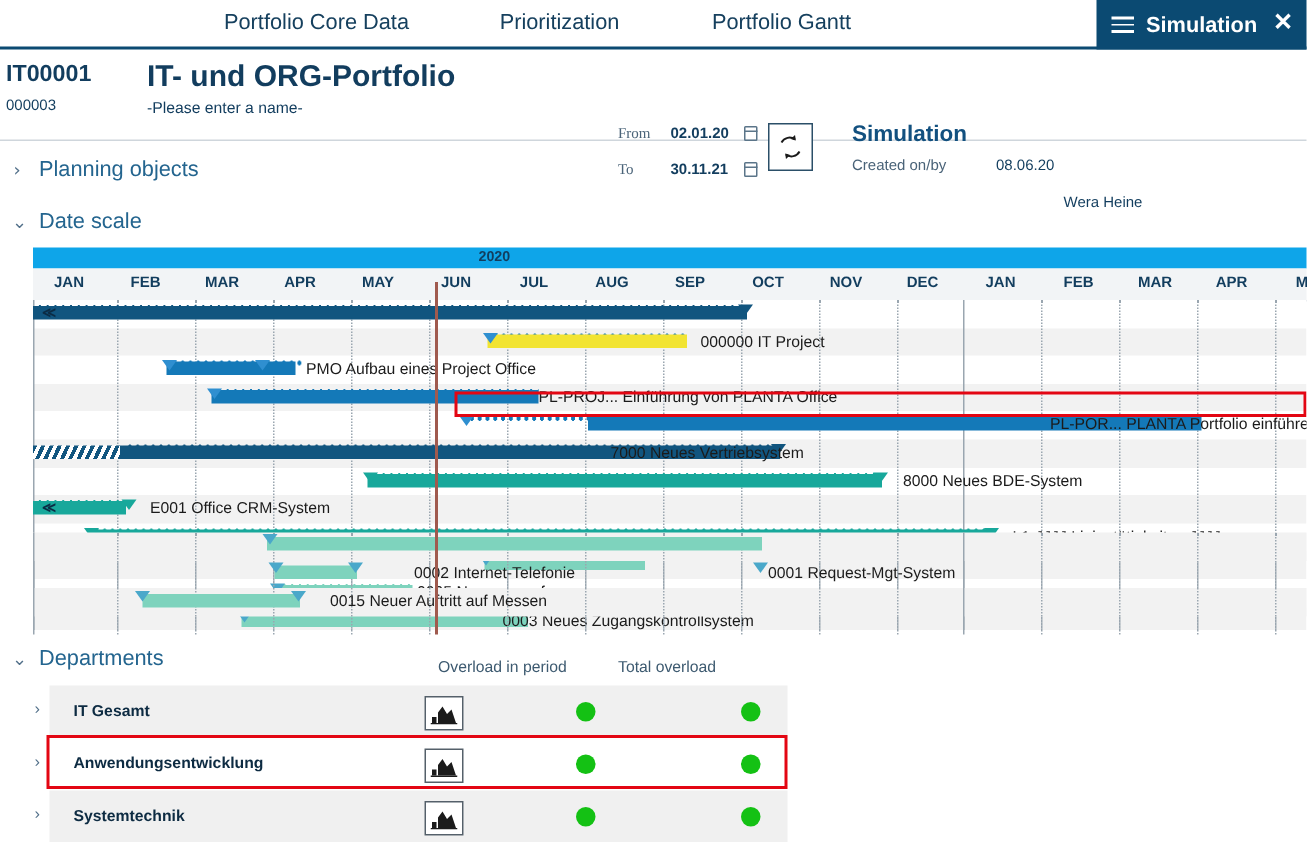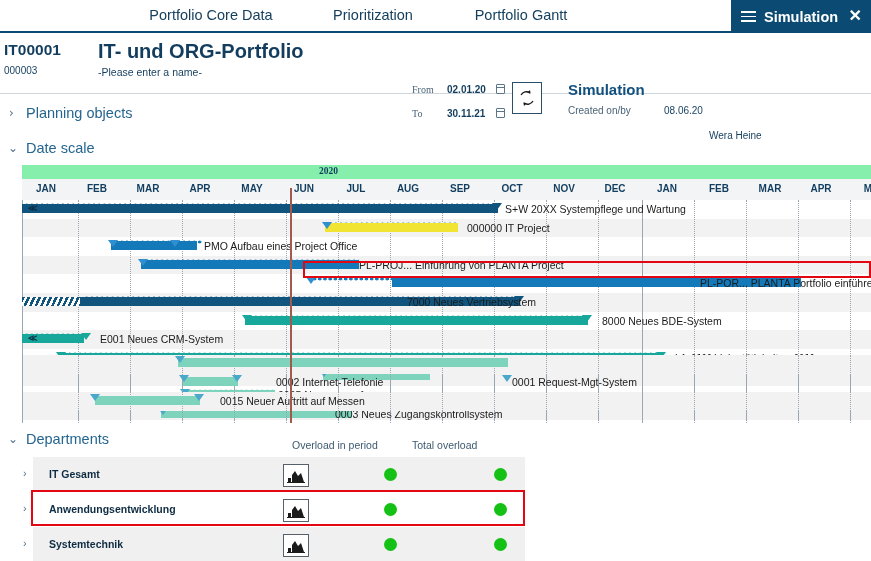--- a/index.html
+++ b/index.html
@@ -38,22 +38,22 @@
   #sim-crt-lbl{position:absolute;left:568px;top:70px;font-size:10px;color:#4a6378;}
   #sim-crt-date{position:absolute;left:664px;top:70px;font-size:10px;color:#123d5e;}
   #sim-crt-by{position:absolute;left:709px;top:70px;font-size:10px;color:#123d5e;margin-top:25px;}
 
   
   .sect{position:absolute;font-size:14.5px;color:#24658f;}
   .chev{position:absolute;font-size:12px;color:#52708a;font-family:"DejaVu Sans",sans-serif;}
 
   
   #gantt{position:absolute;left:22px;top:165px;width:849px;height:255px;}
-  #scale-top{position:absolute;left:0;top:0;width:849px;height:14px;background:#86efac;
-             border-bottom:none;font-family:Liberation Serif, serif;}
+  #scale-top{position:absolute;left:0;top:0;width:849px;height:14px;background:#0ea5e9;
+             border-bottom:none;}
   #scale-mon{position:absolute;left:0;top:14px;width:849px;height:21px;background:#f2f4f6;
              border-bottom:1px solid #b9c2ca;}
   #yearlbl{position:absolute;font-size:9.5px;color:#123d5e;font-weight:bold;top:1px;}
   .mon{position:absolute;top:4px;font-size:10px;color:#123d5e;font-weight:bold;text-align:center;width:40px;}
   #grid{position:absolute;left:0;top:35px;width:849px;height:220px;background:#ffffff;overflow:hidden;}
   .rowbg{position:absolute;left:0;width:849px;height:18.6px;}
   .rowbg.alt{background:#f2f2f2;}
   .vline{position:absolute;top:0;width:0;height:220px;border-left:1px dotted #9aa6b0;}
   .vline.solid{border-left:1px solid #9aa6b0;}
   #leftedge{position:absolute;left:0;top:0;width:0;height:220px;border-left:1px solid #9aa6b0;}
@@ -202,37 +202,36 @@
     <div class="vline solid" style="left:620px"></div>
     <div class="vline" style="left:672px"></div>
     <div class="vline" style="left:724px"></div>
     <div class="vline" style="left:776px"></div>
     <div class="vline" style="left:828px"></div>
 
     <div class="dots dk" style="left:2px;top:2px;width:473px"></div>
     <div class="bar dkblue" style="left:0px;top:4px;width:476px"></div>
     <div class="rew" style="left:6px;top:3px">≪</div>
     <div class="tri dk" style="left:470px;top:3px"></div>
-    <div class="bartxt" style="left:483px;top:3px">S+W 20XX  Systempflege und Wartung</div>
 
     <div class="dots bl" style="left:306px;top:20.6px;width:130px"></div>
     <div class="bar yellow" style="left:303px;top:22.6px;width:133px"></div>
     <div class="tri bl" style="left:300px;top:21.6px"></div>
     <div class="bartxt" style="left:445px;top:21.6px">000000  IT Project</div>
 
     <div class="dots bl" style="left:92px;top:39.2px;width:88px"></div>
     <div class="bar blue" style="left:89px;top:41.2px;width:86px"></div>
     <div class="tri bl" style="left:86px;top:40.2px"></div>
     <div class="tri bl" style="left:148px;top:40.2px"></div>
     <div class="bartxt" style="left:182px;top:40.2px">PMO  Aufbau eines Project Office</div>
 
     <div class="dots bl" style="left:122px;top:57.8px;width:215px"></div>
     <div class="bar blue" style="left:119px;top:59.8px;width:218px"></div>
     <div class="tri bl" style="left:116px;top:58.8px"></div>
-    <div class="bartxt" style="left:337px;top:58.8px">PL-PROJ...  Einführung von PLANTA Project</div>
+    <div class="bartxt" style="left:337px;top:58.8px">PL-PROJ...  Einführung von PLANTA Office</div>
 
     <div class="dots bl" style="left:290px;top:76.4px;width:80px"></div>
     <div class="bar blue" style="left:370px;top:78.4px;width:409px"></div>
     <div class="tri bl" style="left:284px;top:77.4px"></div>
     <div class="bartxt" style="left:678px;top:77.4px">PL-POR...  PLANTA Portfolio einführen</div>
     <div id="redbox-gantt"></div>
 
     <div class="dots dk" style="left:62px;top:95px;width:435px"></div>
     <div class="hatch" style="left:0px;top:97px;width:60px"></div>
     <div class="bar dkblue" style="left:58px;top:97px;width:440px"></div>
@@ -242,21 +241,21 @@
     <div class="dots tl" style="left:226px;top:113.6px;width:340px"></div>
     <div class="bar teal" style="left:223px;top:115.6px;width:343px"></div>
     <div class="tri tl" style="left:220px;top:114.6px"></div>
     <div class="tri tl" style="left:560px;top:114.6px"></div>
     <div class="bartxt" style="left:580px;top:114.6px">8000  Neues BDE-System</div>
 
     <div class="dots tl" style="left:2px;top:132.2px;width:62px"></div>
     <div class="bar teal" style="left:0px;top:134.2px;width:62px"></div>
     <div class="rew" style="left:6px;top:133px">≪</div>
     <div class="tri tl" style="left:59px;top:133.2px"></div>
-    <div class="bartxt" style="left:78px;top:133.2px">E001  Neues CRM-System</div>
+    <div class="bartxt" style="left:78px;top:133.2px">E001  Office CRM-System</div>
 
     <div class="dots tl" style="left:40px;top:150.8px;width:600px"></div>
     <div class="bar teal" style="left:37px;top:152.8px;width:603px"></div>
     <div class="tri tl" style="left:34px;top:151.8px"></div>
     <div class="tri tl" style="left:634px;top:151.8px"></div>
     <div class="bartxt" style="left:653px;top:151.8px">L1-JJJJ  Linientätigkeiten JJJJ</div>
 
     <div class="dots lt" style="left:304px;top:169.4px;width:104px"></div>
     <div class="bar ltteal" style="left:301px;top:171.4px;width:107px"></div>
     <div class="tri lt" style="left:297px;top:170.4px"></div>

